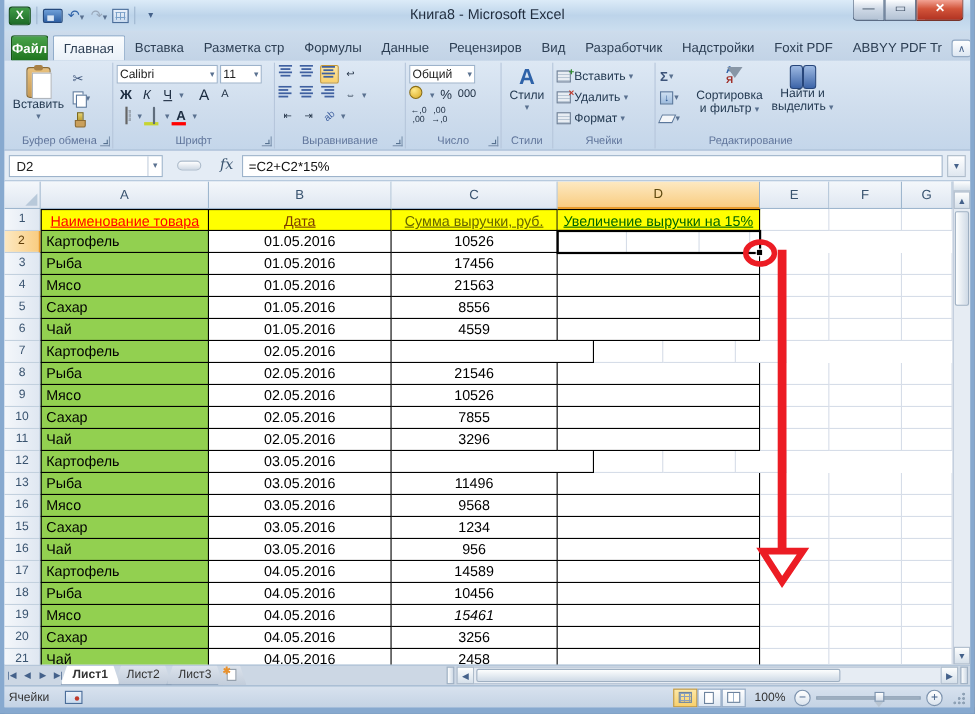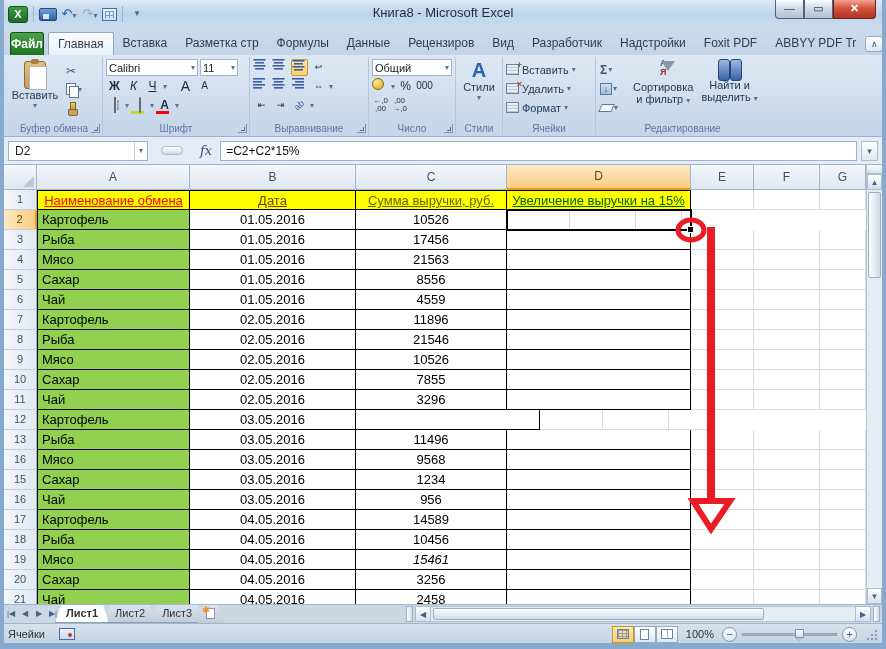--- a/index.html
+++ b/index.html
@@ -324,21 +324,21 @@
             <div class="fbtn" style="font-size:9px;transform:rotate(-40deg);color:#3f60a0;">ab</div>
             <span class="dd" style="font-size:8px;color:#5a7190;">▾</span>
           </div>
         </div>
       <div class="glabel">Выравнивание</div>
       <div class="dlg"></div>
     </div>
 
     <div class="rgroup" style="width:87px;">
       <div class="frow">
-          <div class="combo" style="width:80px;">
+          <div class="combo" style="width:60px;">
             <span>Общий</span>
             <span class="dd">▾</span>
           </div>
         </div>
       <div class="frow">
         <div class="fbtn">
             <span class="num-coin" style="display:block;"></span>
           </div>
         <span class="dd" style="font-size:8px;color:#5a7190;">▾</span>
         <div class="fbtn">%</div>
@@ -449,21 +449,21 @@
           <div class="colh" style="width: 166px;">B</div>
           <div class="colh" style="width: 151px;">C</div>
           <div class="colh sel" style="width: 184px;">D</div>
           <div class="colh" style="width: 63px;">E</div>
           <div class="colh" style="width: 66px;">F</div>
           <div class="colh" style="width: 46px;">G</div>
         </div>
       <div id="rows">
           <div class="grow">
             <div class="rowh">1</div>
-            <div class="cell hdrcell first" style="width:153px;color:#ff0000;">Наименование обмена</div>
+            <div class="cell hdrcell first" style="width:153px;color:#ff0000;">Наименование товара</div>
             <div class="cell hdrcell" style="width:166px;color:#7b3b00;">Дата</div>
             <div class="cell hdrcell" style="width:151px;color:#666600;">Сумма выручки, руб.</div>
             <div class="cell hdrcell" style="width:184px;color:#006600;">Увеличение выручки на 15%</div>
             <div class="cell cE" style="width:63px;"></div>
             <div class="cell cF" style="width:66px;"></div>
             <div class="cell cG" style="width:46px;"></div>
           </div>
           <div class="grow">
             <div class="rowh sel">2</div>
             <div class="cell cA" style="width:153px;">Картофель</div>
@@ -510,21 +510,20 @@
             <div class="cell cC" style="width:151px;text-align:center;">4559</div>
             <div class="cell cD" style="width:184px;"></div>
             <div class="cell cE" style="width:63px;"></div>
             <div class="cell cF" style="width:66px;"></div>
             <div class="cell cG" style="width:46px;"></div>
           </div>
           <div class="grow">
             <div class="rowh">7</div>
             <div class="cell cA" style="width:153px;">Картофель</div>
             <div class="cell cB" style="width:166px;">02.05.2016</div>
-            <div class="cell cC" style="width:151px;">11896</div>
             <div class="cell cD" style="width:184px;"></div>
             <div class="cell cE" style="width:63px;"></div>
             <div class="cell cF" style="width:66px;"></div>
             <div class="cell cG" style="width:46px;"></div>
           </div>
           <div class="grow">
             <div class="rowh">8</div>
             <div class="cell cA" style="width:153px;">Рыба</div>
             <div class="cell cB" style="width:166px;">02.05.2016</div>
             <div class="cell cC" style="width:151px;">21546</div>

